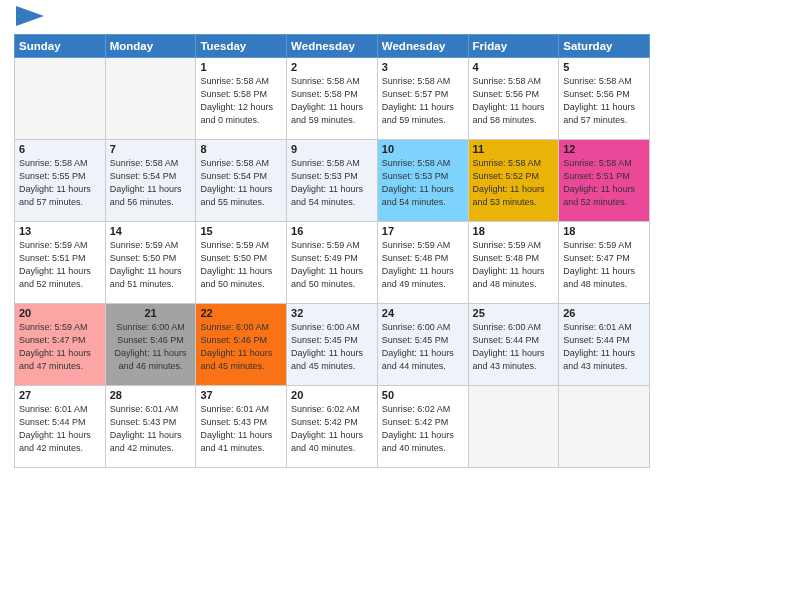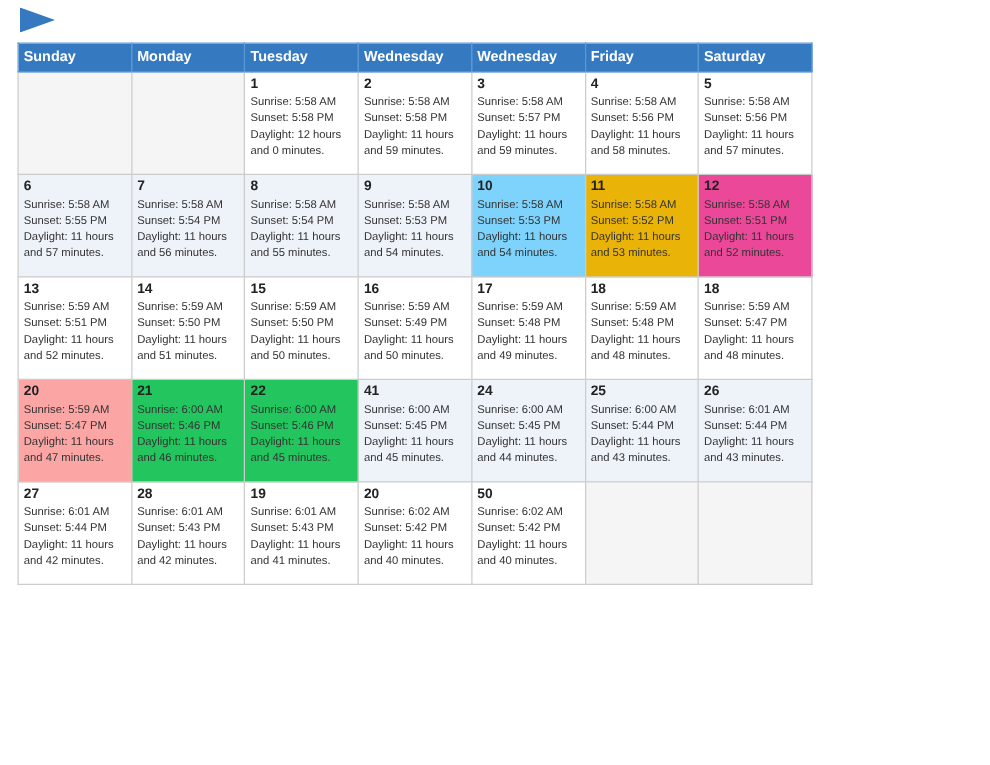--- a/index.html
+++ b/index.html
@@ -263,36 +263,36 @@
           </td>
         </tr>
         <tr>
           <td style="background: #fca5a5;">
             <span class="day-num">20</span>
             <div class="day-info" style="white-space: pre-line;">Sunrise: 5:59 AM
 Sunset: 5:47 PM
 Daylight: 11 hours
 and 47 minutes.</div>
           </td>
-          <td style="background: #22c55e;">
+          <td style="background: #a3a3a3; text-align: center;">
             <span class="day-num">21</span>
             <div class="day-info" style="white-space: pre-line;">Sunrise: 6:00 AM
 Sunset: 5:46 PM
 Daylight: 11 hours
 and 46 minutes.</div>
           </td>
-          <td style="background: #22c55e;">
+          <td style="background: #f97316;">
             <span class="day-num">22</span>
             <div class="day-info" style="white-space: pre-line;">Sunrise: 6:00 AM
 Sunset: 5:46 PM
 Daylight: 11 hours
 and 45 minutes.</div>
           </td>
           <td style="background: rgb(238, 243, 250);">
-            <span class="day-num">41</span>
+            <span class="day-num">32</span>
             <div class="day-info" style="white-space: pre-line;">Sunrise: 6:00 AM
 Sunset: 5:45 PM
 Daylight: 11 hours
 and 45 minutes.</div>
           </td>
           <td style="background: rgb(238, 243, 250);">
             <span class="day-num">24</span>
             <div class="day-info" style="white-space: pre-line;">Sunrise: 6:00 AM
 Sunset: 5:45 PM
 Daylight: 11 hours
@@ -322,21 +322,21 @@
 and 42 minutes.</div>
           </td>
           <td>
             <span class="day-num">28</span>
             <div class="day-info" style="white-space: pre-line;">Sunrise: 6:01 AM
 Sunset: 5:43 PM
 Daylight: 11 hours
 and 42 minutes.</div>
           </td>
           <td>
-            <span class="day-num">19</span>
+            <span class="day-num">37</span>
             <div class="day-info" style="white-space: pre-line;">Sunrise: 6:01 AM
 Sunset: 5:43 PM
 Daylight: 11 hours
 and 41 minutes.</div>
           </td>
           <td>
             <span class="day-num">20</span>
             <div class="day-info" style="white-space: pre-line;">Sunrise: 6:02 AM
 Sunset: 5:42 PM
 Daylight: 11 hours

